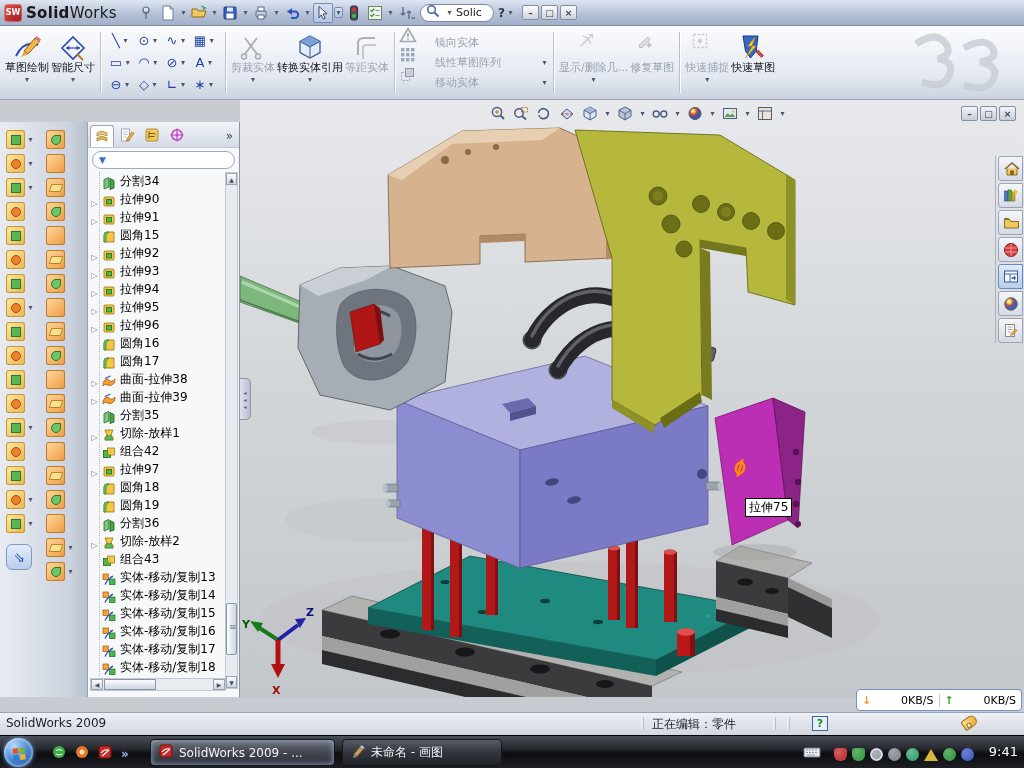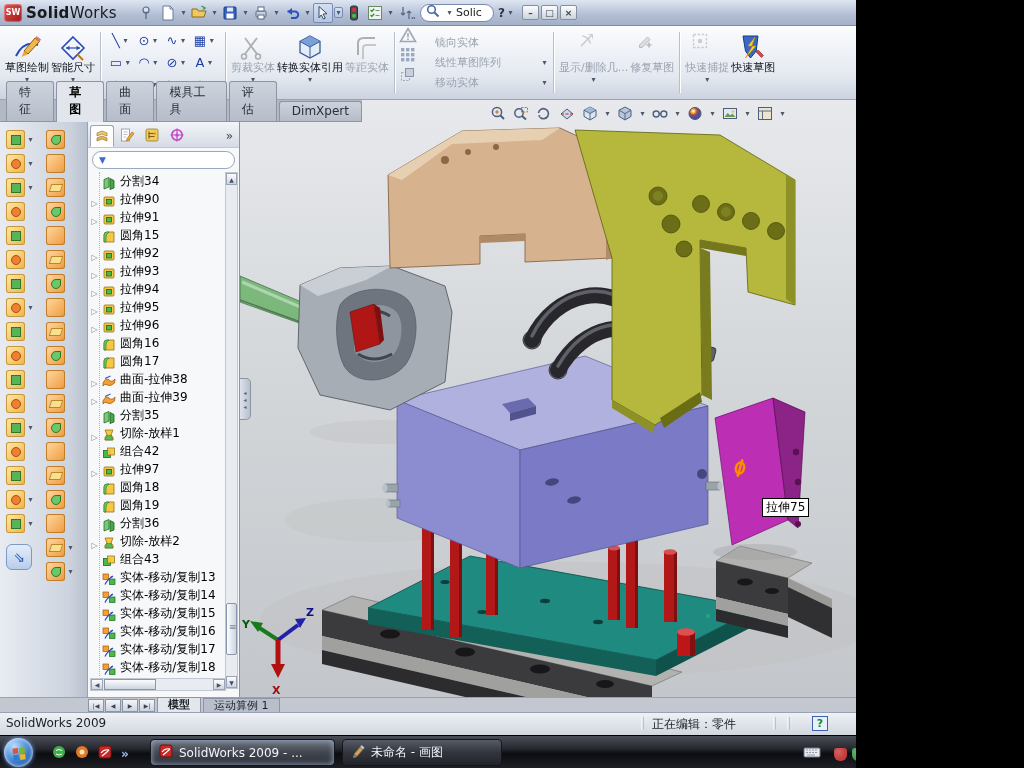--- a/index.html
+++ b/index.html
@@ -1,17 +1,17 @@
 <!DOCTYPE html>
 <html><head>
 <meta charset="utf-8">
 <style>
   html,body{margin:0;padding:0;background:#000;}
   *{box-sizing:border-box;font-family:"DejaVu Sans","Liberation Sans",sans-serif;}
-  #screen{position:relative;width:856px;height:768px;overflow:hidden;background:#c8ccd2;}
+  #screen{position:relative;width:1024px;height:768px;overflow:hidden;background:#c8ccd2;}
   .ni{pointer-events:none;}
 
   
   .titlebar{position:absolute;left:0;top:0;width:1024px;height:26px;
     background:linear-gradient(#dfe6f2,#b2bed4 60%,#a2b0c8);border-bottom:1px solid #7e8ca4;
     display:flex;align-items:center;}
   .logo-cube{width:18px;height:18px;margin:0 4px 0 4px;border-radius:3px;
     background:linear-gradient(135deg,#e05050,#a01818);color:#fff;font-size:8px;font-weight:bold;
     display:flex;align-items:center;justify-content:center;box-shadow:inset 0 0 2px #fff;}
   .logo-text{font-size:15px;color:#1a1a1a;letter-spacing:.3px;margin-right:18px;}
@@ -124,21 +124,21 @@
     background:linear-gradient(180deg,#e7e9ec 0%,#d4d7da 45%,#c3c6ca 100%);overflow:hidden;}
   .scene{position:absolute;left:0;top:0;}
   .headsup{position:absolute;left:248px;top:4px;display:flex;align-items:center;gap:3px;z-index:6;}
   .hub{width:20px;height:19px;display:flex;align-items:center;justify-content:center;border-radius:2px;}
   .winctl{position:absolute;right:8px;top:6px;display:flex;gap:2px;z-index:6;}
   .winctl .wbtn{background:linear-gradient(#f2f5f9,#c6cdd8);}
   .splitter-tab{position:absolute;left:0;top:278px;width:11px;height:42px;background:linear-gradient(90deg,#dde2ea,#b8c0cc);
     border:1px solid #8a94a4;border-left:none;border-radius:0 5px 5px 0;z-index:6;
     display:flex;flex-direction:column;align-items:center;justify-content:center;color:#55607a;font-size:6px;line-height:7px;}
   .splitter-tab::before{content:"◂\A◂\A◂";white-space:pre;}
-  .vp-tooltip{position:absolute;left:522px;top:398px;background:#fff;border:1px solid #000;
+  .vp-tooltip{position:absolute;left:505px;top:398px;background:#fff;border:1px solid #000;
     font-size:12px;color:#000;padding:0 3px;line-height:17px;z-index:7;}
   .taskpane{position:absolute;right:1px;top:56px;display:flex;flex-direction:column;gap:2px;z-index:6;
     border-left:1px solid #aab2c0;padding-left:2px;}
   .tpi{width:25px;height:25px;border:1px solid #9aa4b6;border-radius:3px 0 0 3px;
     background:linear-gradient(#f4f6f9,#d5dbe4);display:flex;align-items:center;justify-content:center;}
   .tpi.sel{background:linear-gradient(#dfe9fa,#b9cdec);border-color:#6a88b8;}
 
   
   .doctabs{position:absolute;left:0;top:697px;width:1024px;height:15px;background:#c2c7d0;
     border-top:1px solid #98a2b2;display:flex;align-items:flex-end;z-index:5;}
@@ -479,28 +479,20 @@
       <span class="cmlabel">快速草图</span>
     </div>
     <div class="watermark ni">
       <svg width="110" height="70" viewBox="0 0 110 70">
         <path d="M12 16 q20 -14 30 0 q7 11 -8 15 q17 2 11 17 q-6 14 -27 6" stroke="#c7ccd6" stroke-width="7" fill="none"></path>
         <path d="M60 20 q22 -12 29 1 q5 10 -13 13 q20 4 13 18 q-8 13 -29 5" stroke="#c7ccd6" stroke-width="7" fill="none"></path>
       </svg>
     </div>
   </div>
 
-  <div class="tabrow" id="ribbontabs">
-      <span class="rtab">特征</span>
-      <span class="rtab active">草图</span>
-      <span class="rtab">曲面</span>
-      <span class="rtab">模具工具</span>
-      <span class="rtab">评估</span>
-      <span class="rtab">DimXpert</span>
-    </div>
 
   <div class="lefttools">
     <div class="ltcol c1" id="ltc1">
         <div class="ltrow">
           <span class="lt"></span>
           <span class="dd"></span>
         </div>
         <div class="ltrow">
           <span class="lt"></span>
           <span class="dd"></span>
@@ -1280,32 +1272,20 @@
         <span class="tpi">
           <svg width="18" height="18" viewBox="0 0 18 18">
             <rect x="3.5" y="2.5" width="9" height="12" fill="#fff" stroke="#888"></rect>
             <path d="M5.5 5h5M5.5 7.5h5M5.5 10h3" stroke="#aaa"></path>
             <path d="M9 11.5l4.5-4.5 1.5 1.5-4.5 4.5-2 .5z" fill="#f0a030" stroke="#90601a" stroke-width=".5"></path>
           </svg>
         </span>
       </div>
   </div>
 
-  <div class="doctabs">
-    <span class="vcr">
-      <span class="vcrb b1"></span>
-      <span class="vcrb b2"></span>
-      <span class="vcrb b3"></span>
-      <span class="vcrb b4"></span>
-    </span>
-    <span id="doctabs-list" style="display:flex;align-items:flex-end;">
-        <span class="dtab active">模型</span>
-        <span class="dtab">运动算例 1</span>
-      </span>
-  </div>
 
   <div class="netwidget">
     <span class="nw-half nw-down">
         <span class="nw-val">0KB/S</span>
       </span>
     <span class="nw-half nw-up">
         <span class="nw-val">0KB/S</span>
       </span>
   </div>
 

